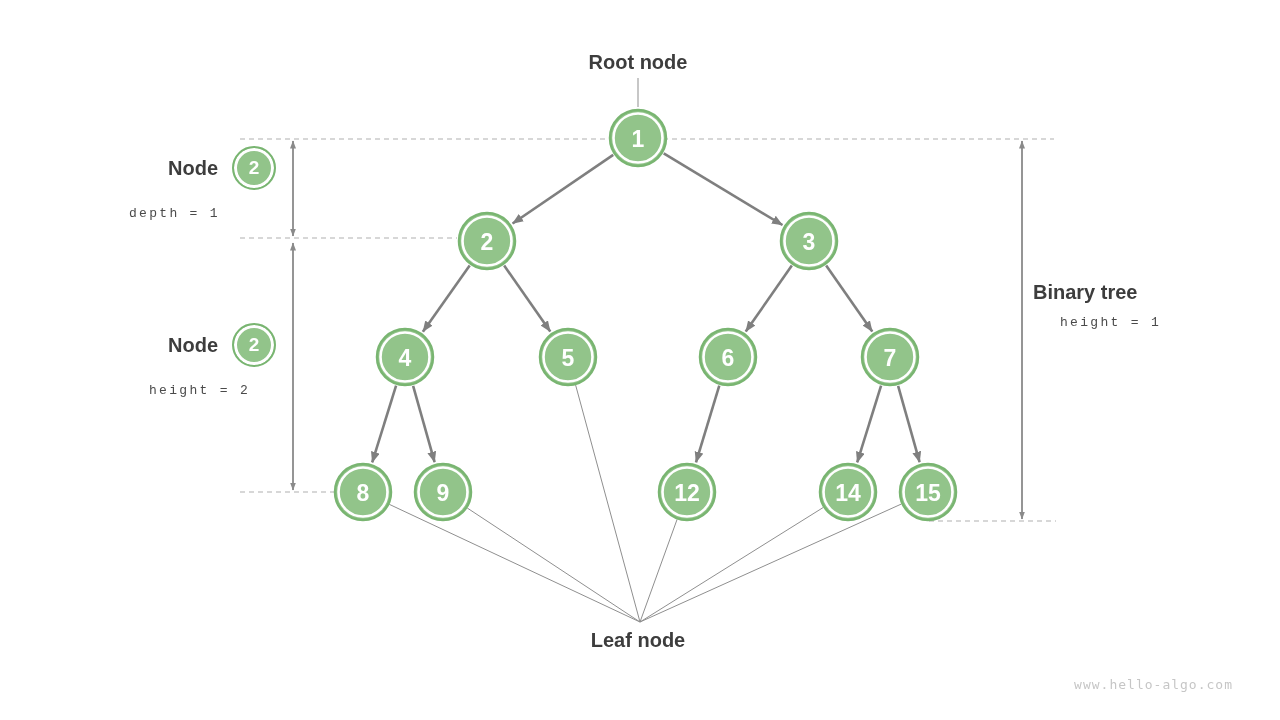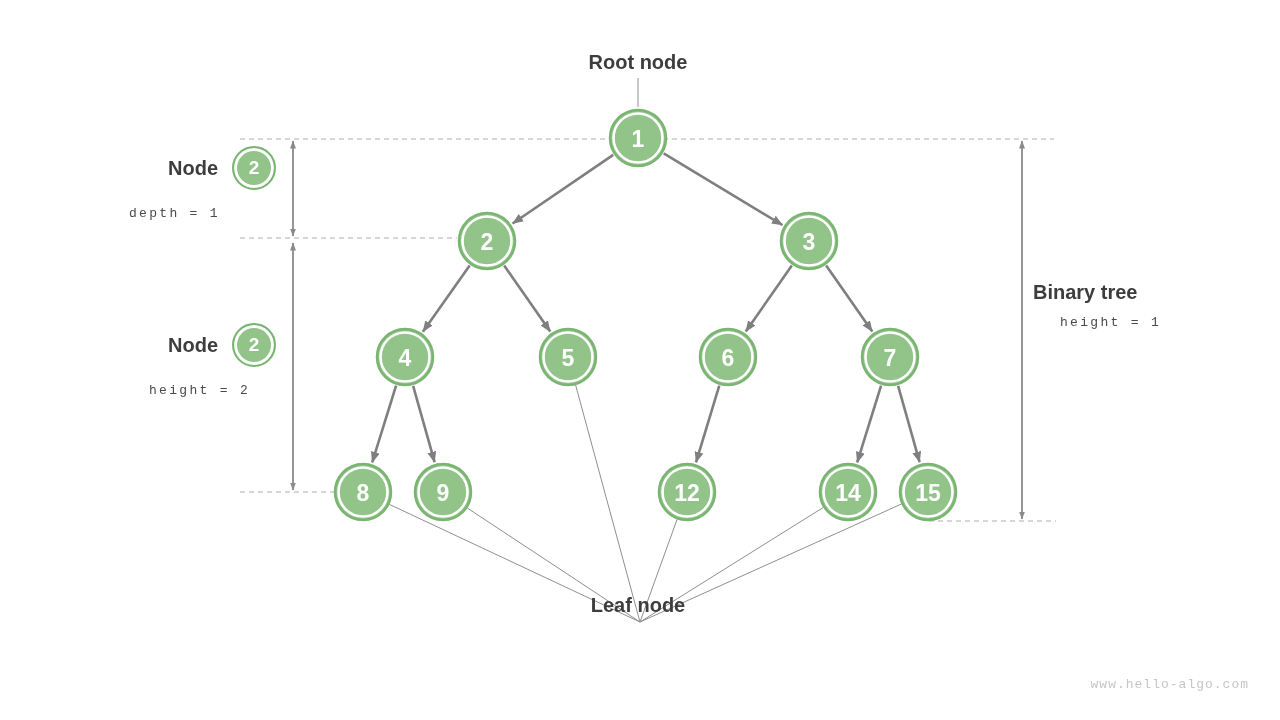--- a/index.html
+++ b/index.html
@@ -120,31 +120,31 @@
       </g>
       <g>
         <circle cx="928" cy="492" r="28" fill="#92c48a" stroke="#79b571" stroke-width="2.5"></circle>
         <circle cx="928" cy="492" r="24.5" fill="none" stroke="#ffffff" stroke-width="2.6"></circle>
         <text x="928" y="493" text-anchor="middle" dominant-baseline="central" font-size="23" fill="#ffffff" class="node-text">15</text>
       </g>
     </svg>
 
   <div class="lbl centered" style="left:638px;top:51px;">Root node</div>
 
-  <div class="lbl centered" style="left:638px;top:594px;">Leaf node</div>
+  <div class="lbl centered" style="left:638px;top:629px;">Leaf node</div>
 
   <div class="anno-row" style="left:128px;top:146px;">
     <span class="title">Node</span>
     <span class="badge">2</span>
   </div>
   <div class="mono" style="left:129px;top:206px;">depth = 1</div>
 
   <div class="anno-row" style="left:128px;top:323px;">
     <span class="title">Node</span>
     <span class="badge">2</span>
   </div>
   <div class="mono" style="left:129px;top:383px;margin-left:20px;">height = 2</div>
 
   <div class="lbl" style="left:1033px;top:281px;">Binary tree</div>
   <div class="mono" style="left:1060px;top:315px;">height = 1</div>
 
-  <div class="watermark" style="right:31px;top:677px;font-family:Liberation Mono, monospace;">www.hello-algo.com</div>
+  <div class="watermark" style="right:47px;top:677px;">www.hello-algo.com</div>
 </div>
 
 </body></html>

